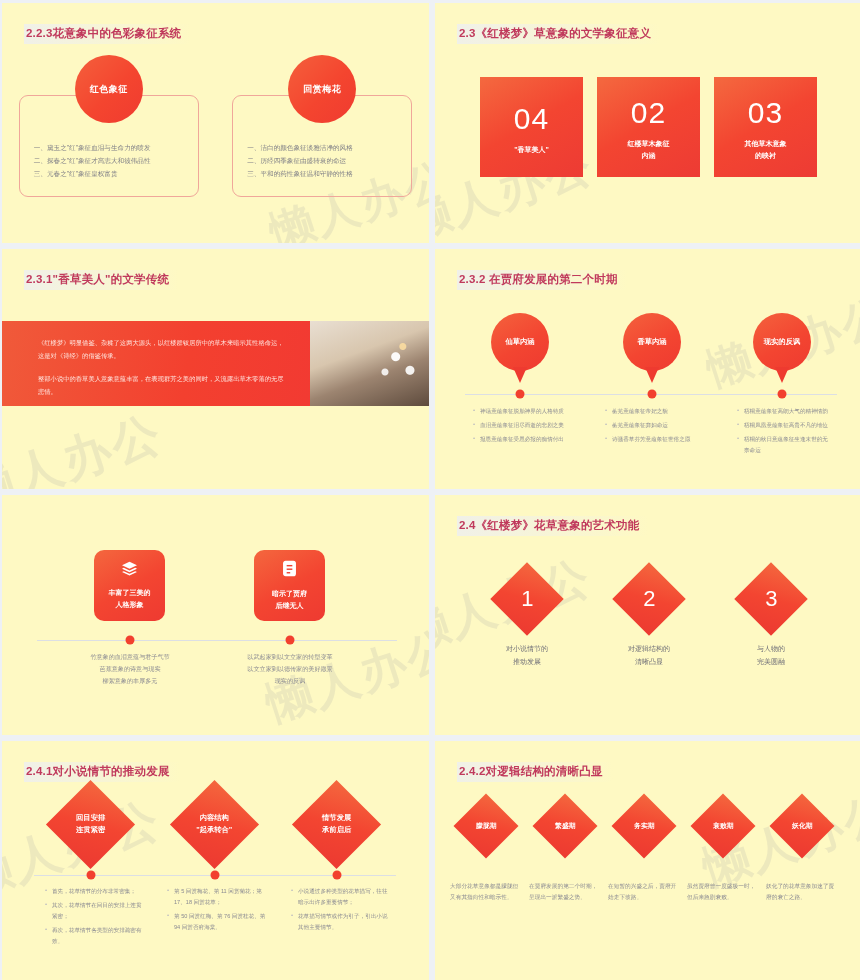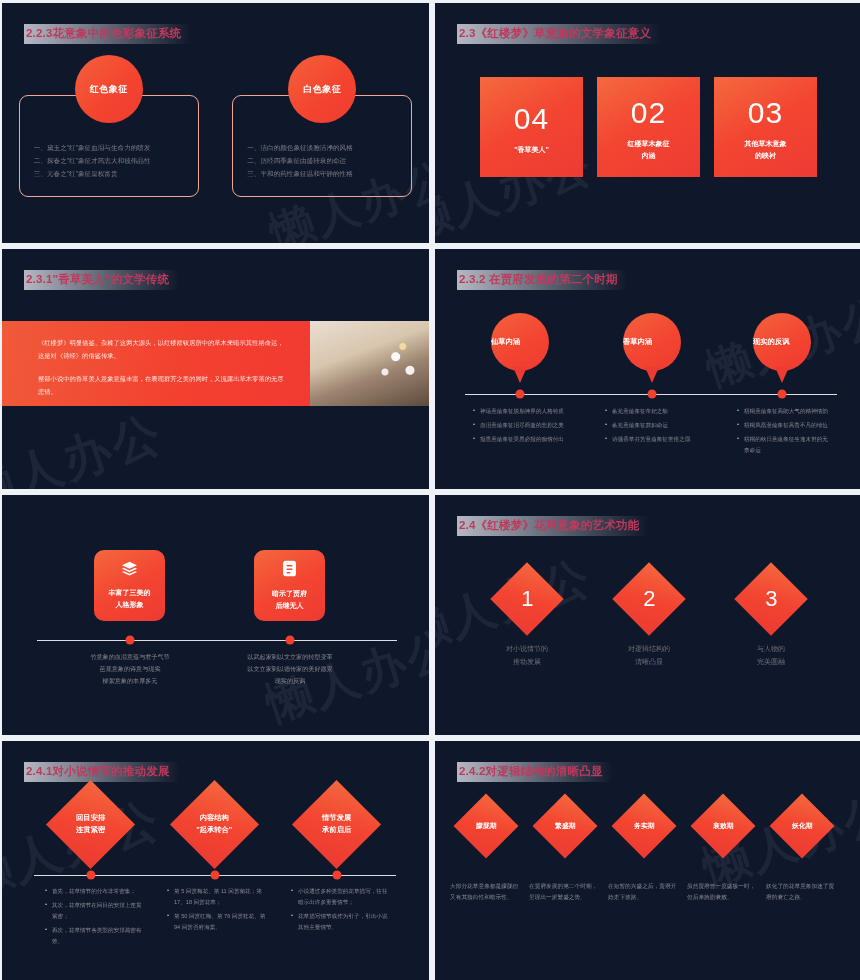--- a/index.html
+++ b/index.html
@@ -11,21 +11,21 @@
   }
   .grid {
     width: 860px; height: 980px;
     display: grid;
     grid-template-columns: 427px 427px;
     grid-template-rows: 240px 240px 240px 240px;
     gap: 6px 6px;
     padding: 3px 0 0 2px;
   }
   .slide {
-    background: #0f172a;
+    background: #fef9c3;
     position: relative;
     overflow: hidden;
   }
   .slide-title {
     position: absolute;
     left: 22px; top: 21px;
     font-size: 11.5px;
     font-weight: bold;
     color: #c0395c;
     letter-spacing: 0.2px;
@@ -97,21 +97,21 @@
       radial-gradient(circle at 63% 60%, rgba(255,255,255,.85) 0 3px, rgba(255,255,255,0) 4px),
       radial-gradient(circle at 78% 30%, rgba(250,220,160,.9) 0 3px, rgba(250,220,160,0) 4px),
       linear-gradient(160deg, #e9dfd2 0%, #d8c6ae 38%, #9c8470 62%, #5e4b3d 100%);
   }
 
   
   .balloons { position: absolute; left: 0; top: 58px; width: 100%; height: 100px; }
   .balloon {
     position: absolute; width: 58px; height: 58px; border-radius: 50%;
     background: linear-gradient(150deg, #f4623d 0%, #f34531 55%, #ee3a30 100%);
-    display: flex; align-items: center; 
+    display: flex; align-items: center; justify-content: center;
     color: #fff; font-size: 7.3px; font-weight: bold;
   }
   .balloon::after {
     content: ""; position: absolute; bottom: -12px; left: 50%;
     transform: translateX(-50%);
     border-left: 7px solid transparent; border-right: 7px solid transparent;
     border-top: 16px solid #ee3a30;
   }
   .tl-line { position: absolute; height: 1px; background: #dcdfe4; }
   .tl-dot {
@@ -168,21 +168,21 @@
         </div>
         <div class="s1-box">
           <p>一、黛玉之"红"象征血泪与生命力的喷发</p>
           <p>二、探春之"红"象征才高志大和彼伟品性</p>
           <p>三、元春之"红"象征皇权富贵</p>
         </div>
       </div>
 
       <div class="s1-col">
         <div class="s1-circle">
-          <span>白色象征</span>
+          <span>回赏梅花</span>
         </div>
         <div class="s1-box">
           <p>一、洁白的颜色象征淡雅洁净的风格</p>
           <p>二、历经四季象征由盛转衰的命运</p>
           <p>三、平和的药性象征温和守静的性格</p>
         </div>
       </div>
 
     </div>
   </div>

